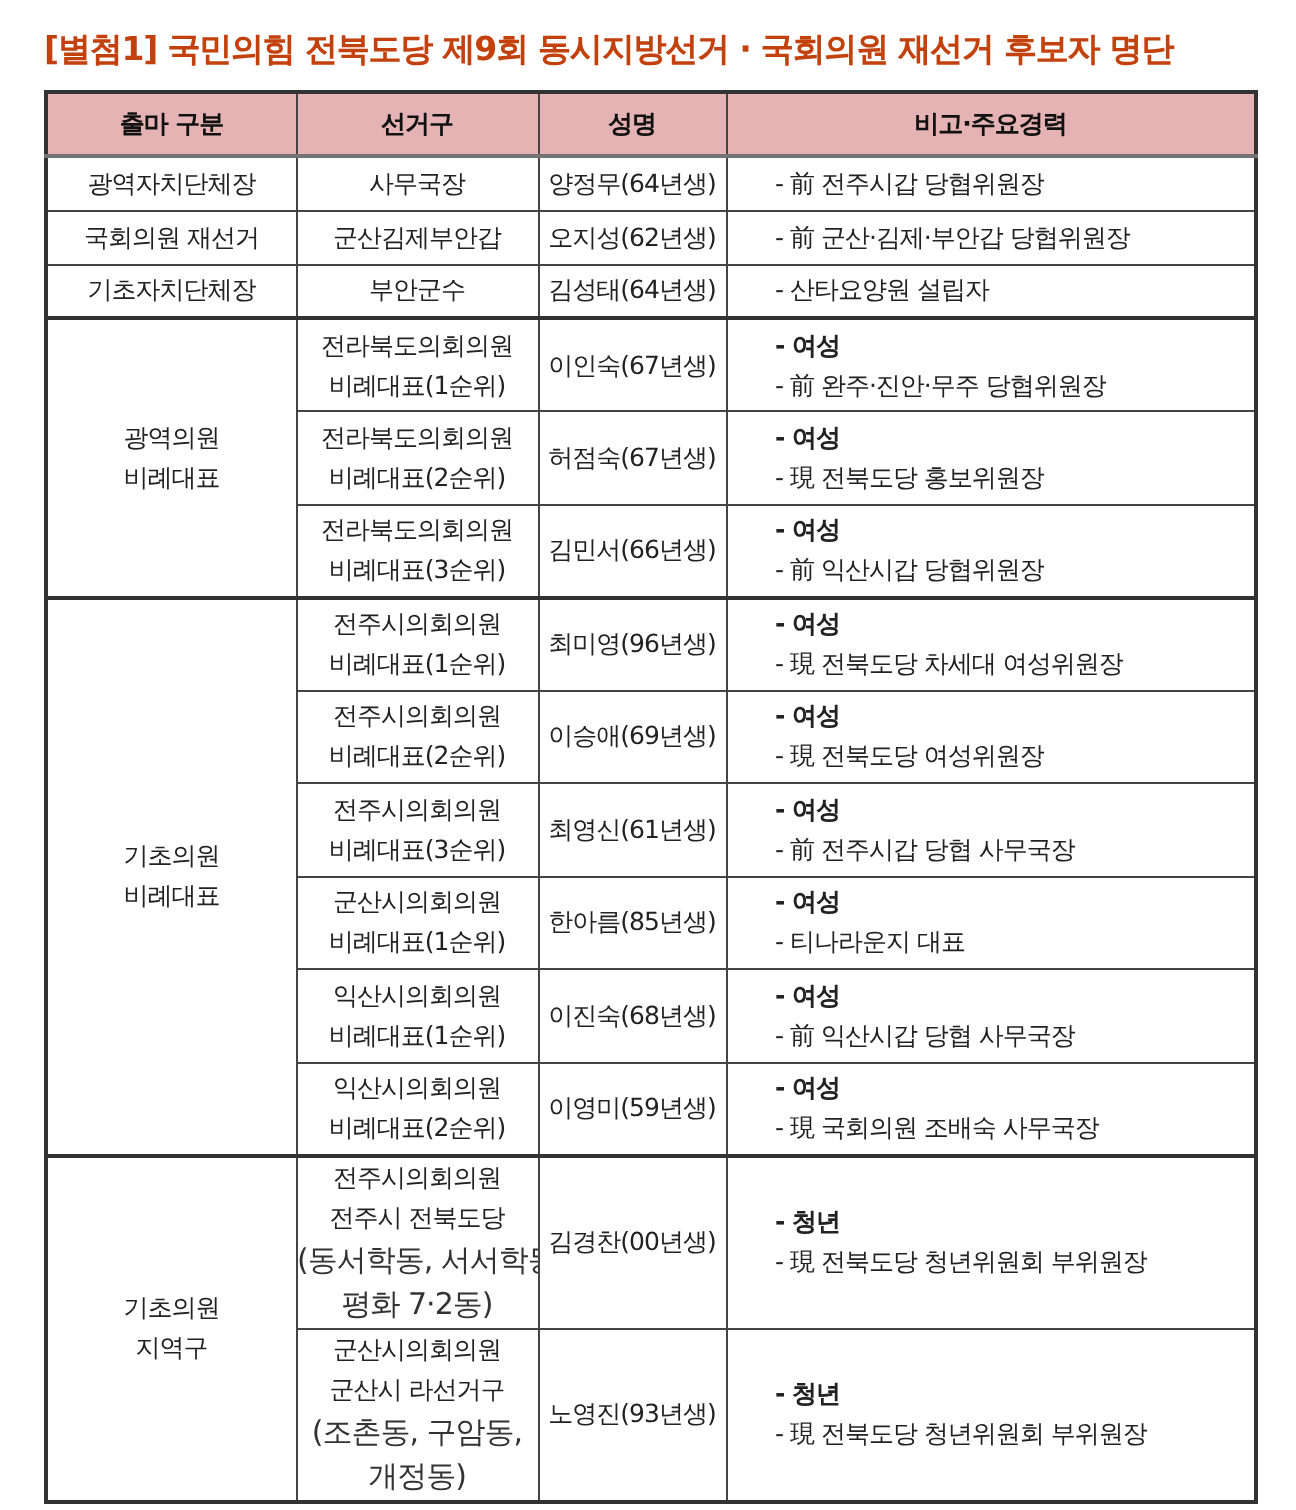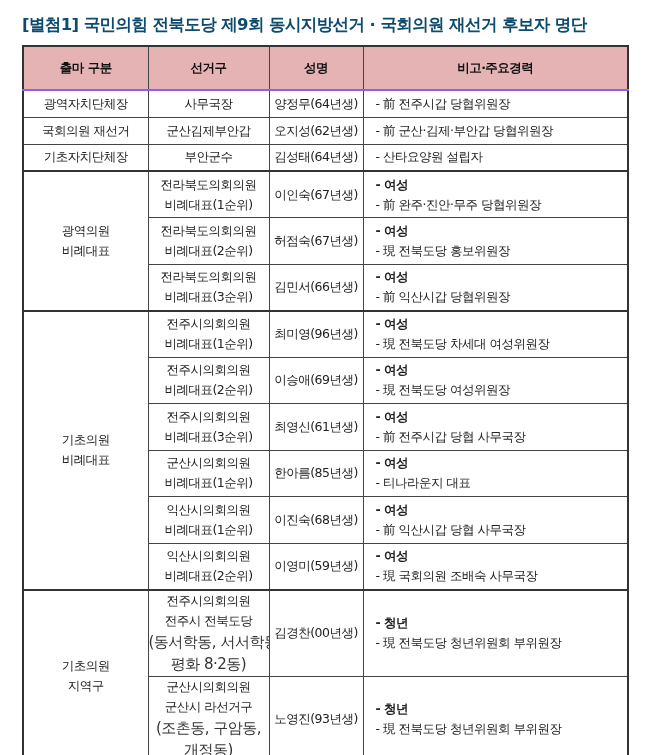--- a/index.html
+++ b/index.html
@@ -4,44 +4,44 @@
   <style>
     * { box-sizing: border-box; margin: 0; padding: 0; }
     html, body {
       width: 648px; height: 755px; background: #ffffff; overflow: hidden;
       font-family: "DejaVu Sans", "Liberation Sans", sans-serif;
       color: #222;
     }
     .title {
       position: absolute; left: 22px; top: 14px; width: 620px;
       font-size: 16.5px; font-weight: bold; letter-spacing: -0.6px;
-      color: #0c4a6e; white-space: nowrap;
+      color: #c2410c; white-space: nowrap;
     }
     table.roster {
       position: absolute; left: 22px; top: 45px;
       width: 605px; border-collapse: collapse; table-layout: fixed;
       border: 2px solid #333;
     }
     table.roster col.c1 { width: 125px; }
     table.roster col.c2 { width: 121px; }
     table.roster col.c3 { width: 94px; }
     table.roster col.c4 { width: 265px; }
     table.roster th, table.roster td {
       border: 1px solid #444;
       font-size: 12.5px; letter-spacing: -0.5px;
       vertical-align: middle; line-height: 1.6;
       white-space: nowrap; overflow: hidden;
     }
     table.roster th {
-      background: #e6b3b5; height: 44px; font-weight: bold;
+      background: #e6b3b5; height: 32px; font-weight: bold;
       text-align: center; color: #111;
-      border-bottom: 2px solid #8b5cf6;
+      border-bottom: 2px solid #737373;
     }
     td.cat, td.dist, td.name { text-align: center; }
-    td.note { text-align: left; padding-left: 12px; }
+    td.note { text-align: left; padding-left: 24px; }
     tr.single td { height: 27px; margin-top: 32px; }
     tr.double td { height: 46.5px; }
     tr.quad td { height: 80px; }
     tr.group-start td { border-top: 2px solid #333; }
     .note-line { display: block; }
     .note-line.bold { font-weight: bold; }
     .dist-main { display: block; }
     .dist-sub { display: block; font-size: 15px; line-height: 1.5; color: #333; }
   </style>
 </head>
@@ -198,21 +198,21 @@
 
     <tr class="quad group-start">
       <td class="cat" rowspan="2">
         <span class="dist-main">기초의원</span>
         <span class="dist-main">지역구</span>
       </td>
       <td class="dist">
         <span class="dist-main">전주시의회의원</span>
         <span class="dist-main">전주시 전북도당</span>
         <span class="dist-sub">(동서학동, 서서학동,</span>
-        <span class="dist-sub">평화 8·2동)</span>
+        <span class="dist-sub">평화 7·2동)</span>
       </td>
       <td class="name">김경찬(00년생)</td>
       <td class="note">
         <span class="note-line bold">- 청년</span>
         <span class="note-line">- 現 전북도당 청년위원회 부위원장</span>
       </td>
     </tr>
     <tr class="quad">
       <td class="dist">
         <span class="dist-main">군산시의회의원</span>

